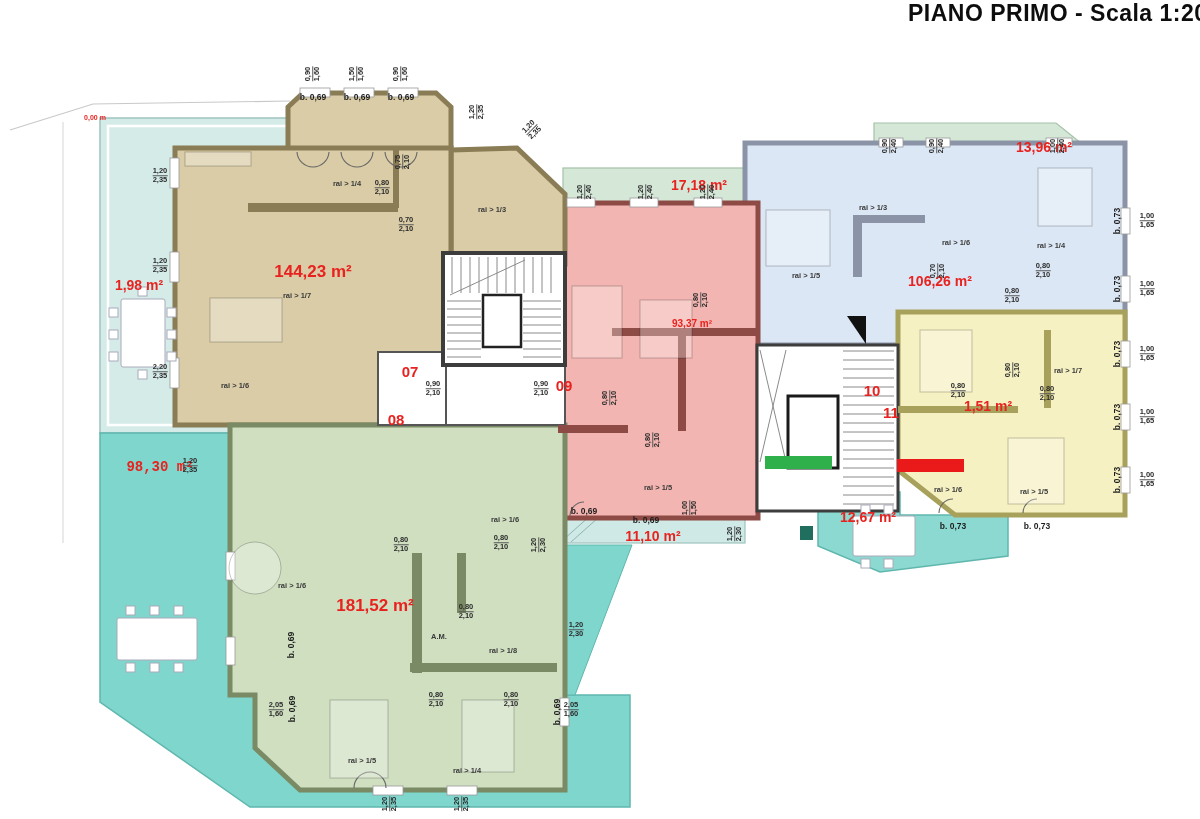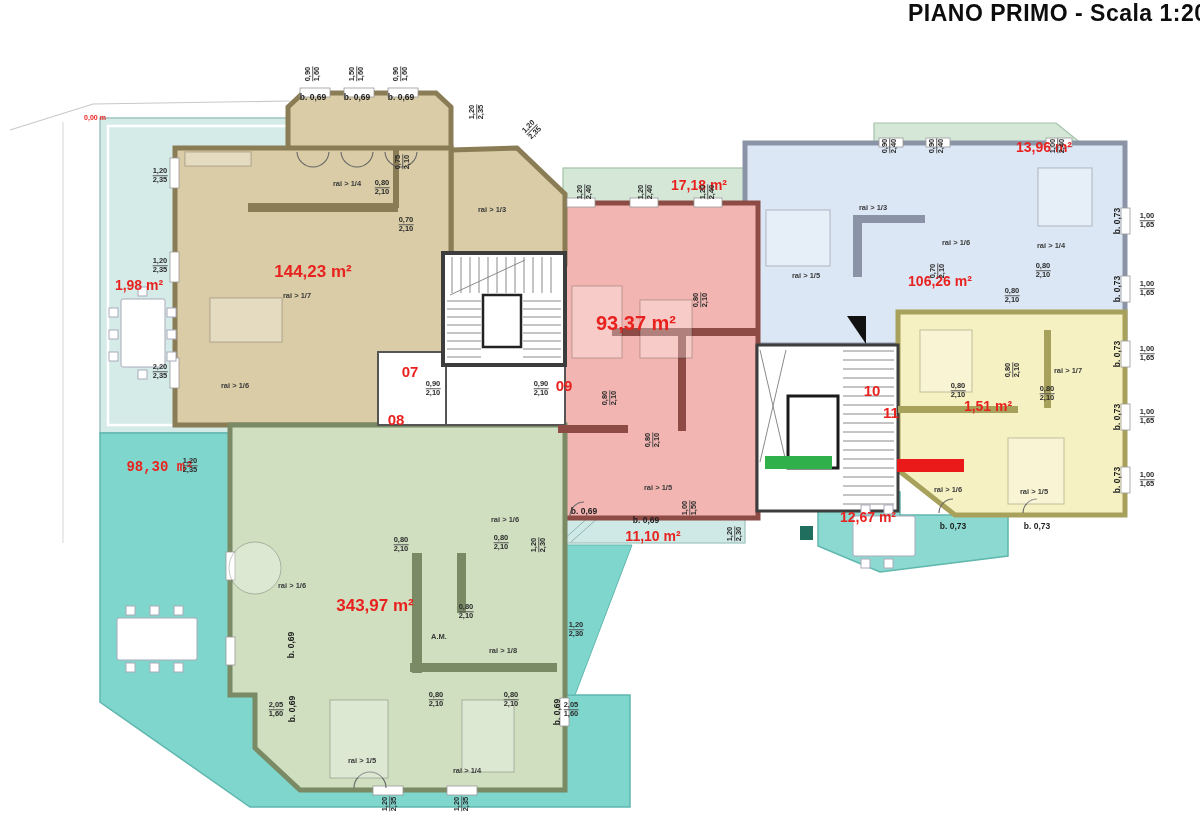--- a/index.html
+++ b/index.html
@@ -210,22 +210,22 @@
       </g>
     </g>
   </svg>
 
   <div class="bar" style="left: 765px; top: 456px; background: rgb(47, 176, 74);"></div>
   <div class="bar" style="left: 897px; top: 459px; background: rgb(234, 26, 26);"></div>
 
 
   <div id="labels">
       <span class="lbl area" style="left: 313px; top: 272px; font-size: 17px; transform: translate(-50%, -50%);">144,23 m²</span>
-      <span class="lbl area" style="left: 375px; top: 606px; font-size: 17px; transform: translate(-50%, -50%);">343,97 m²</span>
-      <span class="lbl area" style="left: 636px; top: 323px; font-size: 20px; transform: translate(-50%, -50%);">93,37 m²</span>
+      <span class="lbl area" style="left: 375px; top: 606px; font-size: 17px; transform: translate(-50%, -50%);">181,52 m²</span>
+      <span class="lbl area" style="left: 692px; top: 323px; font-size: 10px; transform: translate(-50%, -50%);">93,37 m²</span>
       <span class="lbl area" style="left: 940px; top: 281px; font-size: 14px; transform: translate(-50%, -50%);">106,26 m²</span>
       <span class="lbl area" style="left: 996px; top: 147px; font-size: 14px; transform: translate(-50%, -50%); margin-left: 48px;">13,96 m²</span>
       <span class="lbl area" style="left: 699px; top: 185px; font-size: 14px; transform: translate(-50%, -50%);">17,18 m²</span>
       <span class="lbl area" style="left: 139px; top: 285px; font-size: 14px; transform: translate(-50%, -50%);">1,98 m²</span>
       <span class="lbl area" style="left: 160px; top: 467px; font-size: 14px; transform: translate(-50%, -50%); font-family: Liberation Mono, monospace;">98,30 m²</span>
       <span class="lbl area" style="left: 653px; top: 536px; font-size: 14px; transform: translate(-50%, -50%);">11,10 m²</span>
       <span class="lbl area" style="left: 868px; top: 517px; font-size: 14px; transform: translate(-50%, -50%);">12,67 m²</span>
       <span class="lbl area" style="left: 988px; top: 406px; font-size: 14px; transform: translate(-50%, -50%);">1,51 m²</span>
       <span class="lbl area" style="left: 95px; top: 117px; font-size: 7px; transform: translate(-50%, -50%);">0,00 m</span>
       <span class="lbl unum" style="left: 410px; top: 371px; transform: translate(-50%, -50%);">07</span>

